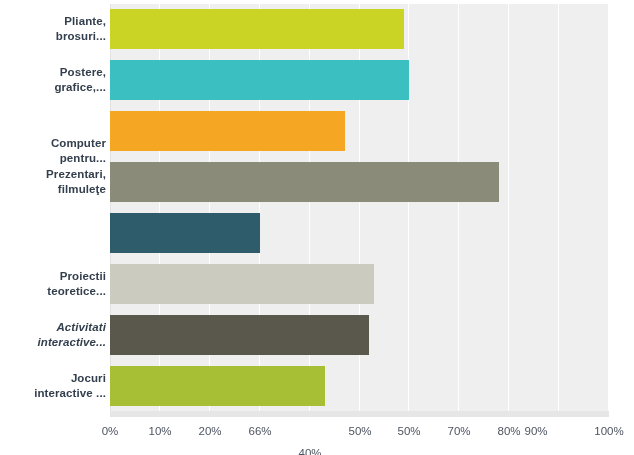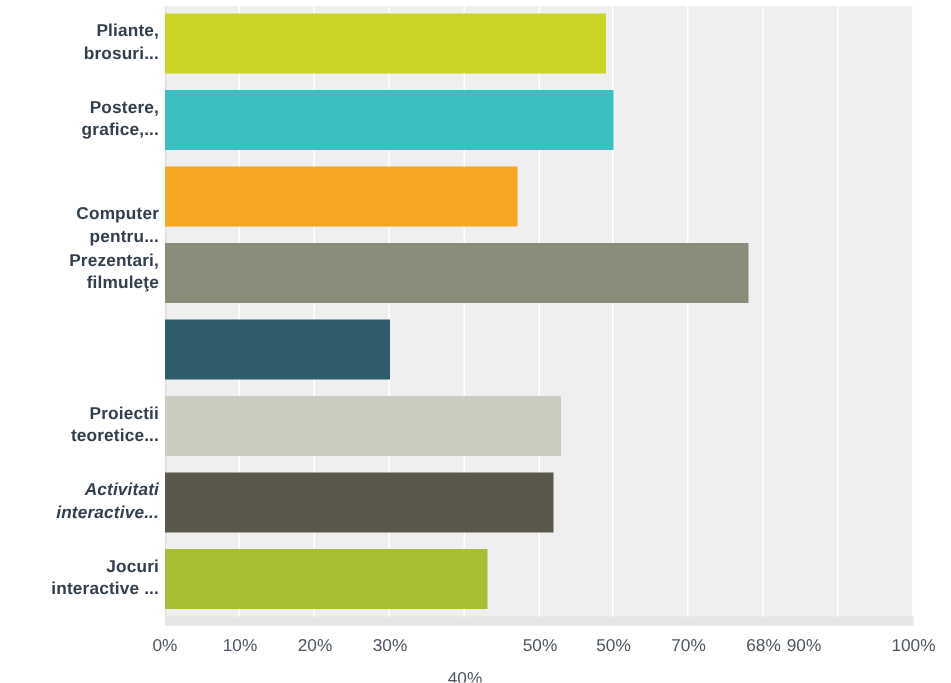--- a/index.html
+++ b/index.html
@@ -152,23 +152,23 @@
       <div class="bar" title="Prezentari teoretice...: 53%" style="top: 260px; width: 264px; background: rgb(203, 203, 191);"></div>
       <div class="bar" title="Activitati interactive...: 52%" style="top: 311px; width: 259px; background: rgb(90, 88, 77);"></div>
       <div class="bar" title="Jocuri interactive ...: 43%" style="top: 362px; width: 215px; background: rgb(166, 191, 53);"></div>
     </div>
   <div id="plot-bottom-band"></div>
 
   <div id="x-axis">
       <div class="tick-label" style="left: 0px;">0%</div>
       <div class="tick-label" style="left: 50px;">10%</div>
       <div class="tick-label" style="left: 100px;">20%</div>
-      <div class="tick-label" style="left: 150px;">30%</div>
+      <div class="tick-label" style="left: 150px;">66%</div>
       <div class="tick-label" style="left: 200px; margin-top: 22px;">40%</div>
       <div class="tick-label" style="left: 250px;">50%</div>
       <div class="tick-label" style="left: 299px;">50%</div>
       <div class="tick-label" style="left: 349px;">70%</div>
-      <div class="tick-label" style="left: 399px;">68%</div>
+      <div class="tick-label" style="left: 399px;">80%</div>
       <div class="tick-label" style="left: 426px;">90%</div>
       <div class="tick-label" style="left: 499px;">100%</div>
     </div>
 
 </div>
 
 </body></html>

